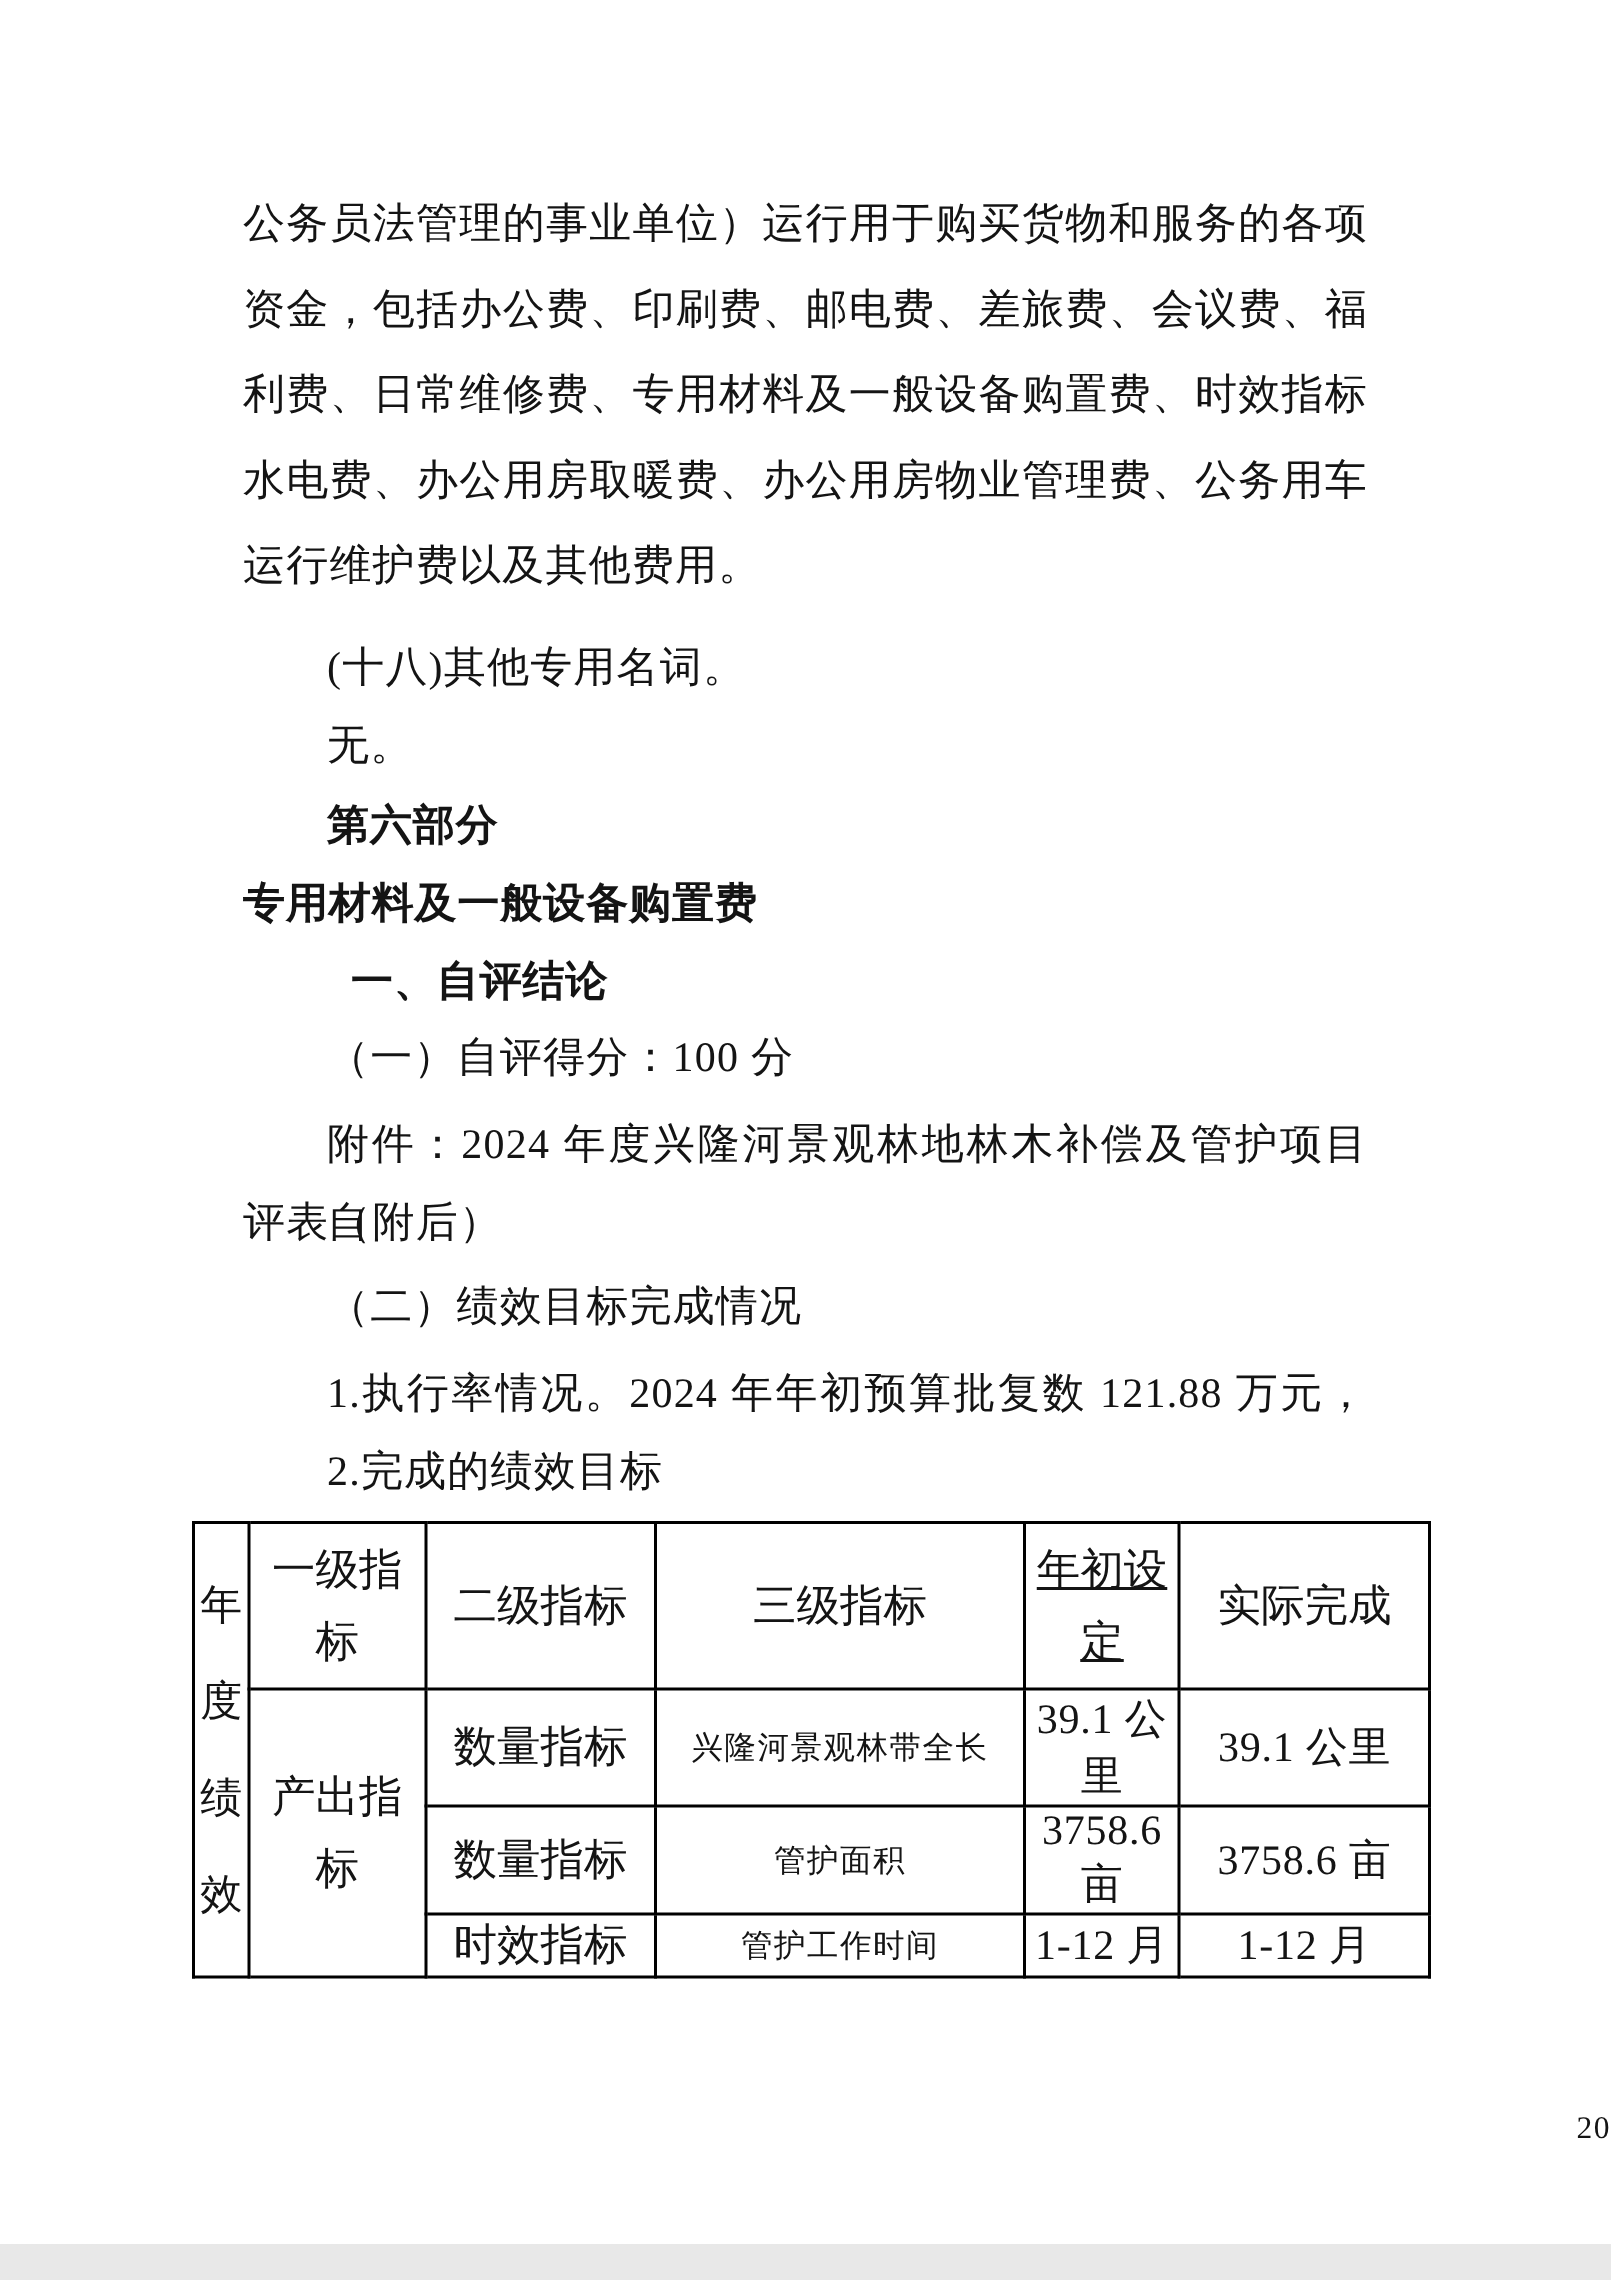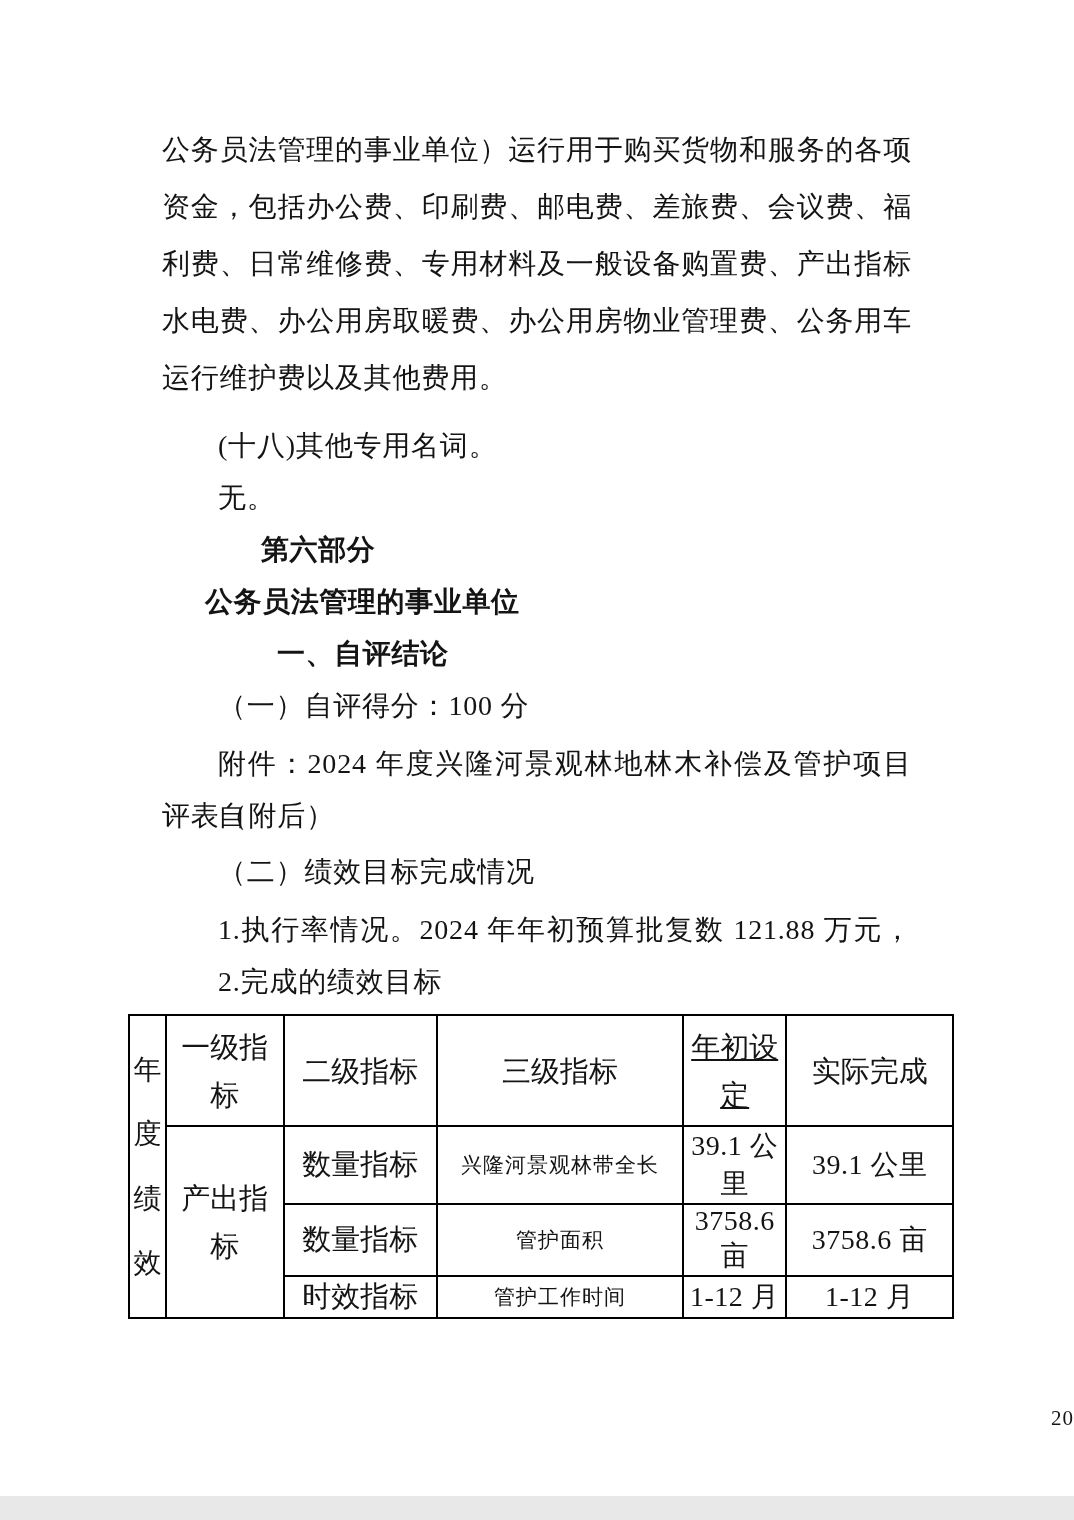--- a/index.html
+++ b/index.html
@@ -28,21 +28,21 @@
   }
   .lh57 { height: 57px; line-height: 57px; }
   .fill {
     white-space: normal;
     text-align: justify;
     text-align-last: justify;
     text-justify: inter-character;
   }
   .ind   { padding-left: 56px; }
   .ind25 { padding-left: 72px; }
-  .bold  { font-weight: bold; font-family: "Liberation Sans", sans-serif; letter-spacing: 0.6px; margin-left: 43px; }
+  .bold  { font-weight: bold; font-family: "Liberation Sans", sans-serif; letter-spacing: 0.6px; }
   .gap1 { margin-top: 14px; }
   .gap2 { margin-top: 6px; }
   .gap3 { margin-top: 4px; }
   .gap4 { margin-top: 6px; }
 
   
   table.perf {
     border-collapse: collapse;
     table-layout: fixed;
     margin-left: -34px;
@@ -87,30 +87,30 @@
   }
 </style>
 </head>
 <body>
 
 <div class="page">
   <div class="content">
 
     <div class="ln lh57 fill">公务员法管理的事业单位）运行用于购买货物和服务的各项</div>
     <div class="ln lh57 fill">资金，包括办公费、印刷费、邮电费、差旅费、会议费、福</div>
-    <div class="ln lh57 fill">利费、日常维修费、专用材料及一般设备购置费、产出指标</div>
+    <div class="ln lh57 fill">利费、日常维修费、专用材料及一般设备购置费、时效指标</div>
     <div class="ln lh57 fill">水电费、办公用房取暖费、办公用房物业管理费、公务用车</div>
     <div class="ln lh57">运行维护费以及其他费用。</div>
 
     <div class="ln ind gap1">(十八)其他专用名词。</div>
     <div class="ln ind">无。</div>
 
     <div class="ln ind bold">第六部分</div>
 
-    <div class="ln bold">公务员法管理的事业单位</div>
+    <div class="ln bold">专用材料及一般设备购置费</div>
 
     <div class="ln ind25 bold">一、自评结论</div>
 
     <div class="ln ind">（一）自评得分：100 分</div>
 
     <div class="ln ind fill gap2">附件：2024 年度兴隆河景观林地林木补偿及管护项目自</div>
     <div class="ln">评表（附后）</div>
 
     <div class="ln ind gap3">（二）绩效目标完成情况</div>
 

